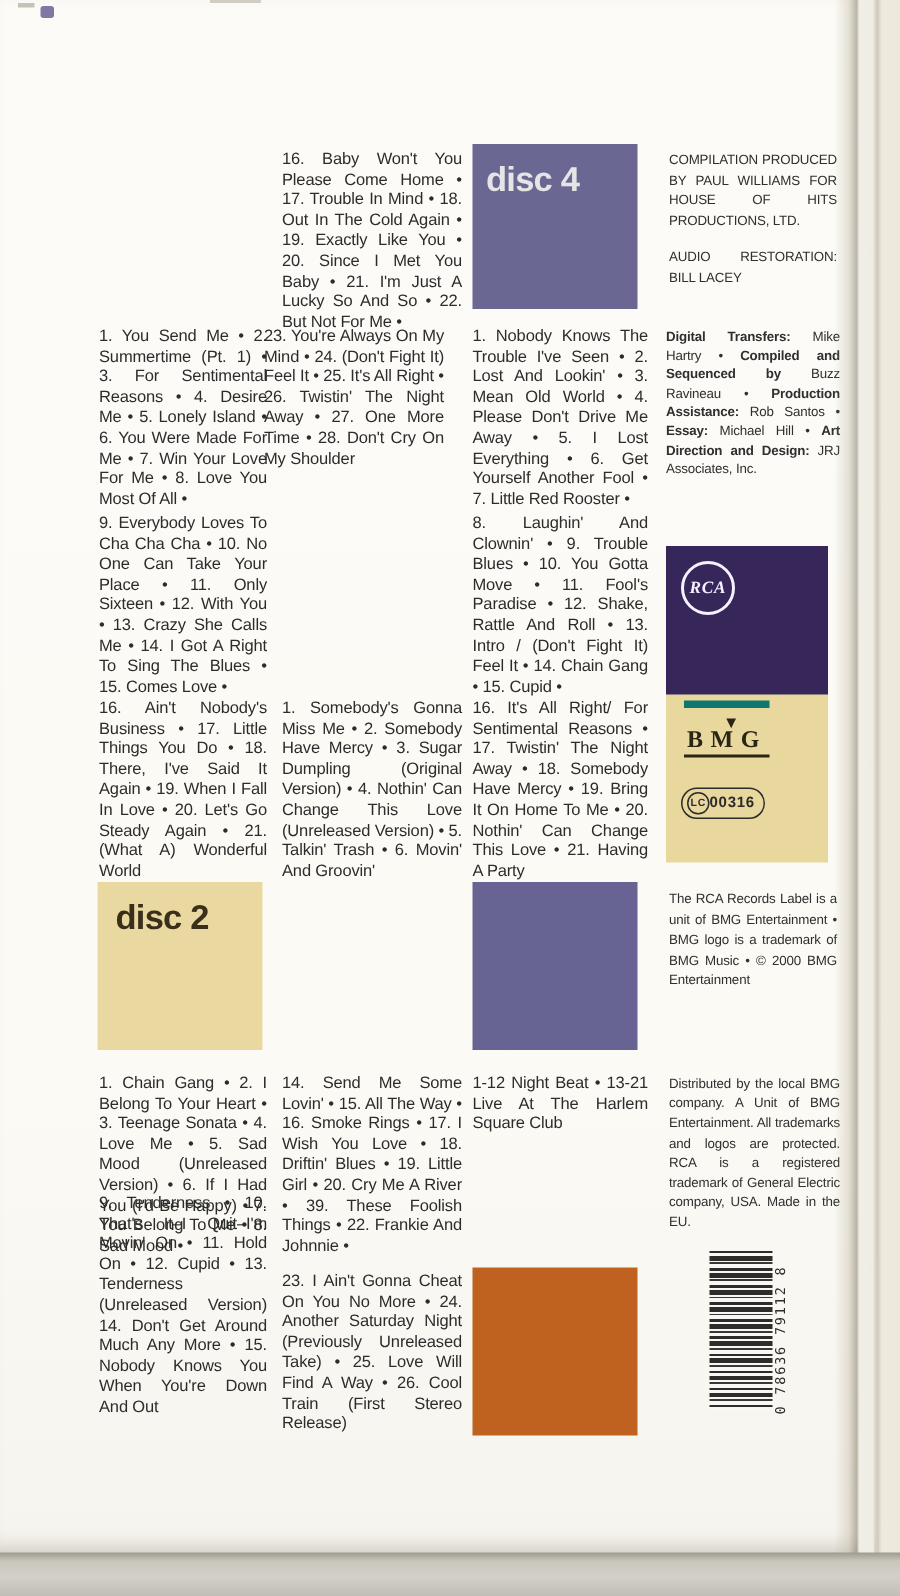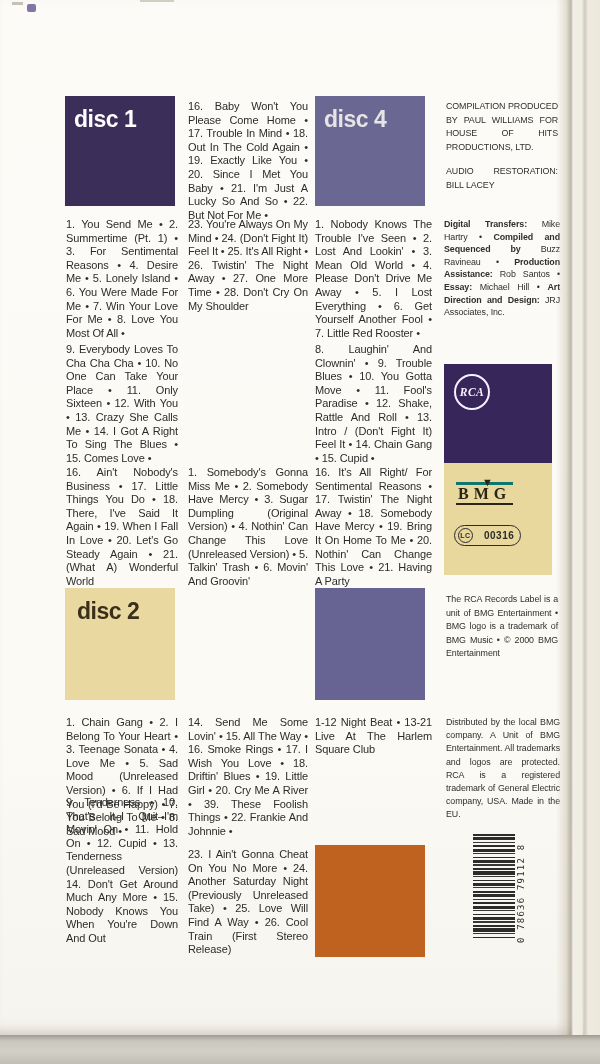--- a/index.html
+++ b/index.html
@@ -33,25 +33,25 @@
   
   .rca-circle{
     position:absolute;left:10px;top:10px;width:32px;height:32px;border:2px solid #f5f2ff;border-radius:50%;
     display:flex;align-items:center;justify-content:center;color:#f5f2ff;
     font-family:"Liberation Serif",serif;font-weight:bold;font-style:italic;font-size:11.5px;letter-spacing:.5px;
   }
   
   .bmg-logo{position:absolute;left:12px;top:22px;color:#2b2516;}
   .bmg-word{
     position:relative;font-family:"Liberation Serif",serif;font-weight:bold;font-size:16px;letter-spacing:5px;
-    border-top:3px solid #0f766e;border-bottom:2.5px solid #2b2516;padding:0 2px 1px 2px;
+    border-top:5px solid #0f766e;border-bottom:2.5px solid #2b2516;padding:13px 2px 1px 2px;
   }
   .bmg-tri{position:absolute;left:26px;top:-8px;font-size:11px;line-height:10px;}
   .lc-oval{
-    position:absolute;left:10px;top:62px;display:inline-flex;align-items:center;gap:11px;
+    position:absolute;left:10px;top:62px;display:inline-flex;align-items:center;gap:0;
     border:1.5px solid #2b2b2b;border-radius:11px;padding:2px 6px 2px 3px;color:#2b2b2b;
     font-size:10px;font-weight:bold;letter-spacing:.5px;
   }
   .lc-circ{
     width:13px;height:13px;border:1.3px solid #2b2b2b;border-radius:50%;
     display:flex;align-items:center;justify-content:center;font-size:7px;font-weight:bold;
   }
   
   .barcode{position:absolute;left:473px;top:834px;display:flex;align-items:flex-start;}
   .bc-bars{
@@ -69,35 +69,32 @@
 </style>
 </head>
 <body>
 
 <div id="cover">
 
   <div class="speck" style="left:27px;top:4px;width:9px;height:8px;background:#5a4a8a;opacity:.75;border-radius:2px;"></div>
   <div class="speck" style="left:12px;top:2px;width:11px;height:3px;background:#c6c2b8;"></div>
   <div class="speck" style="left:140px;top:0;width:34px;height:2px;background:#d2cec4;"></div>
 
-  <div class="block" style="left: 65px; top: 96px; background: rgb(59, 46, 88);">
-    <span class="disc-label" style="color:#fdfcff;">disc 1</span>
-  </div>
 
   <div class="cell tracks" style="left:188px;top:100px;width:120px;">16. Baby Won't You Please Come Home • 17. Trouble In Mind • 18. Out In The Cold Again • 19. Exactly Like You • 20. Since I Met You Baby • 21. I'm Just A Lucky So And So • 22. But Not For Me •</div>
 
   <div class="block" style="left: 315px; top: 96px; background: rgb(106, 103, 147);">
     <span class="disc-label" style="color:#e5e5e5;">disc 4</span>
   </div>
 
   <div class="cell fine roomy" style="left:446px;top:100px;width:112px;">COMPILATION PRODUCED BY PAUL WILLIAMS FOR HOUSE OF HITS PRODUCTIONS, LTD.</div>
   <div class="cell fine roomy" style="left:446px;top:165px;width:112px;">AUDIO RESTORATION: BILL LACEY</div>
 
   <div class="cell tracks" style="left:66px;top:218px;width:112px;">1. You Send Me • 2. Summertime (Pt. 1) • 3. For Sentimental Reasons • 4. Desire Me • 5. Lonely Island • 6. You Were Made For Me • 7. Win Your Love For Me • 8. Love You Most Of All •</div>
-  <div class="cell tracks" style="left:188px;top:218px;width:120px;">23. You're Always On My Mind • 24. (Don't Fight It) Feel It • 25. It's All Right • 26. Twistin' The Night Away • 27. One More Time • 28. Don't Cry On My Shoulder</div>
+  <div class="cell tracks" style="left:176px;top:218px;width:120px;">23. You're Always On My Mind • 24. (Don't Fight It) Feel It • 25. It's All Right • 26. Twistin' The Night Away • 27. One More Time • 28. Don't Cry On My Shoulder</div>
   <div class="cell tracks" style="left:315px;top:218px;width:117px;">1. Nobody Knows The Trouble I've Seen • 2. Lost And Lookin' • 3. Mean Old World • 4. Please Don't Drive Me Away • 5. I Lost Everything • 6. Get Yourself Another Fool • 7. Little Red Rooster •</div>
   <div class="cell fine" style="left:444px;top:218px;width:116px;"><span class="b">Digital Transfers: </span><span>Mike Hartry • </span><span class="b">Compiled and Sequenced by </span><span>Buzz Ravineau • </span><span class="b">Production Assistance: </span><span>Rob Santos • </span><span class="b">Essay: </span><span>Michael Hill • </span><span class="b">Art Direction and Design: </span><span>JRJ Associates, Inc.</span></div>
 
   <div class="cell tracks" style="left:66px;top:343px;width:112px;">9. Everybody Loves To Cha Cha Cha • 10. No One Can Take Your Place • 11. Only Sixteen • 12. With You • 13. Crazy She Calls Me • 14. I Got A Right To Sing The Blues • 15. Comes Love •</div>
 
 
   <div class="cell tracks" style="left:315px;top:343px;width:117px;">8. Laughin' And Clownin' • 9. Trouble Blues • 10. You Gotta Move • 11. Fool's Paradise • 12. Shake, Rattle And Roll • 13. Intro / (Don't Fight It) Feel It • 14. Chain Gang • 15. Cupid •</div>
 
   <div class="block" style="left: 444px; top: 340px; width: 108px; height: 114px; background: rgb(55, 38, 90); margin-top: 24px;">
     <div class="rca-circle">RCA</div>

